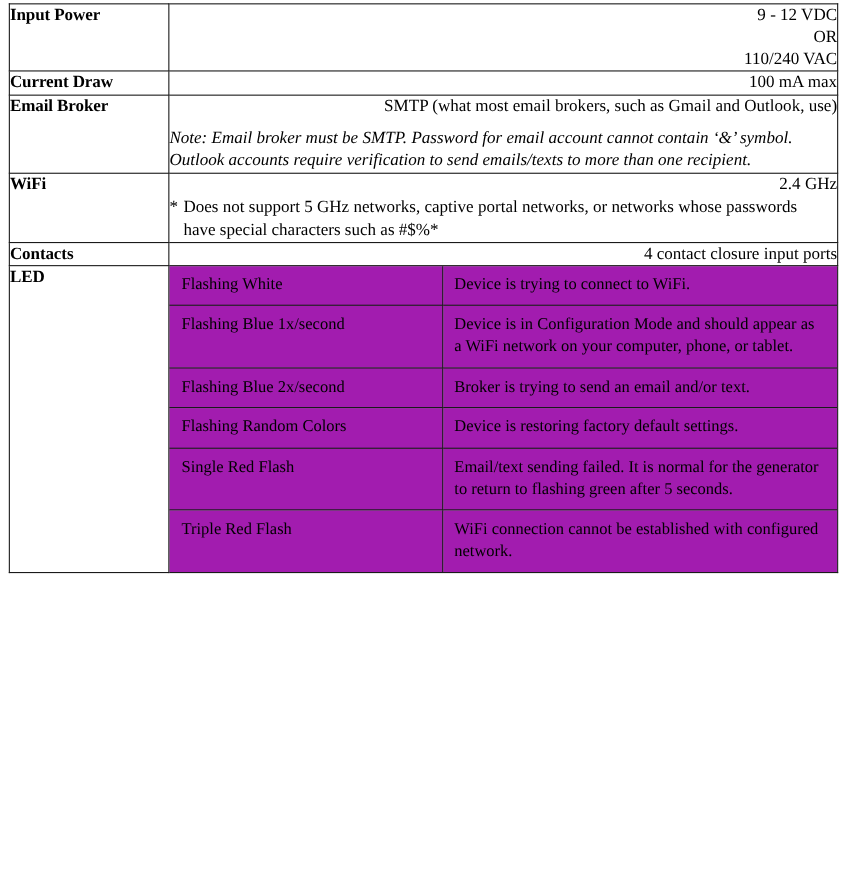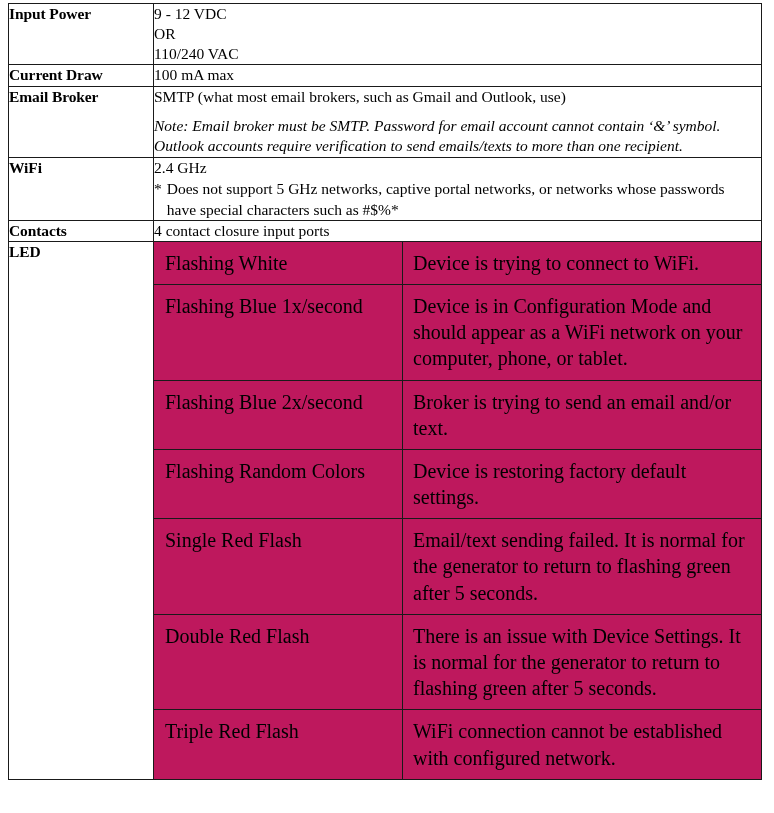--- a/index.html
+++ b/index.html
@@ -48,20 +48,21 @@
   td.value {
     font-size: 15.5px;
     line-height: 1.30;
     padding: 7px 8px 8px 9px;
   }
   td.value-nested {
     padding: 0;
   }
   .line {
     white-space: pre-wrap;
+    text-align: right;
   }
   .note {
     font-style: italic;
     margin-top: 9px;
     line-height: 1.34;
     padding-right: 10px;
   }
   .star-block {
     display: flex;
     margin-top: 1px;
@@ -76,23 +77,23 @@
   }
   
   table.led {
     width: 100%;
     border-collapse: collapse;
     table-layout: fixed;
   }
   table.led td {
     border: 1.5px solid #1a1a1a;
     vertical-align: top;
-    font-size: 20px;
+    font-size: 15px;
     line-height: 1.31;
-    background: #be185d;
+    background: #a21caf;
   }
   table.led tr:first-child td {
     border-top: 0;
   }
   table.led tr:last-child td {
     border-bottom: 0;
   }
   table.led td:first-child {
     border-left: 0;
     width: 231px;
@@ -173,24 +174,20 @@
               </tr>
               <tr>
                 <td><span class="led-cond">Flashing Random Colors</span></td>
                 <td>Device is restoring factory default settings.</td>
               </tr>
               <tr>
                 <td><span class="led-cond">Single Red Flash</span></td>
                 <td>Email/text sending failed. It is normal for the generator to return to flashing green after 5 seconds.</td>
               </tr>
               <tr>
-                <td><span class="led-cond">Double Red Flash</span></td>
-                <td>There is an issue with Device Settings. It is normal for the generator to return to flashing green after 5 seconds.</td>
-              </tr>
-              <tr>
                 <td><span class="led-cond">Triple Red Flash</span></td>
                 <td>WiFi connection cannot be established with configured network.</td>
               </tr>
             </tbody>
           </table>
         </td>
       </tr>
 
     </tbody>
   </table>

